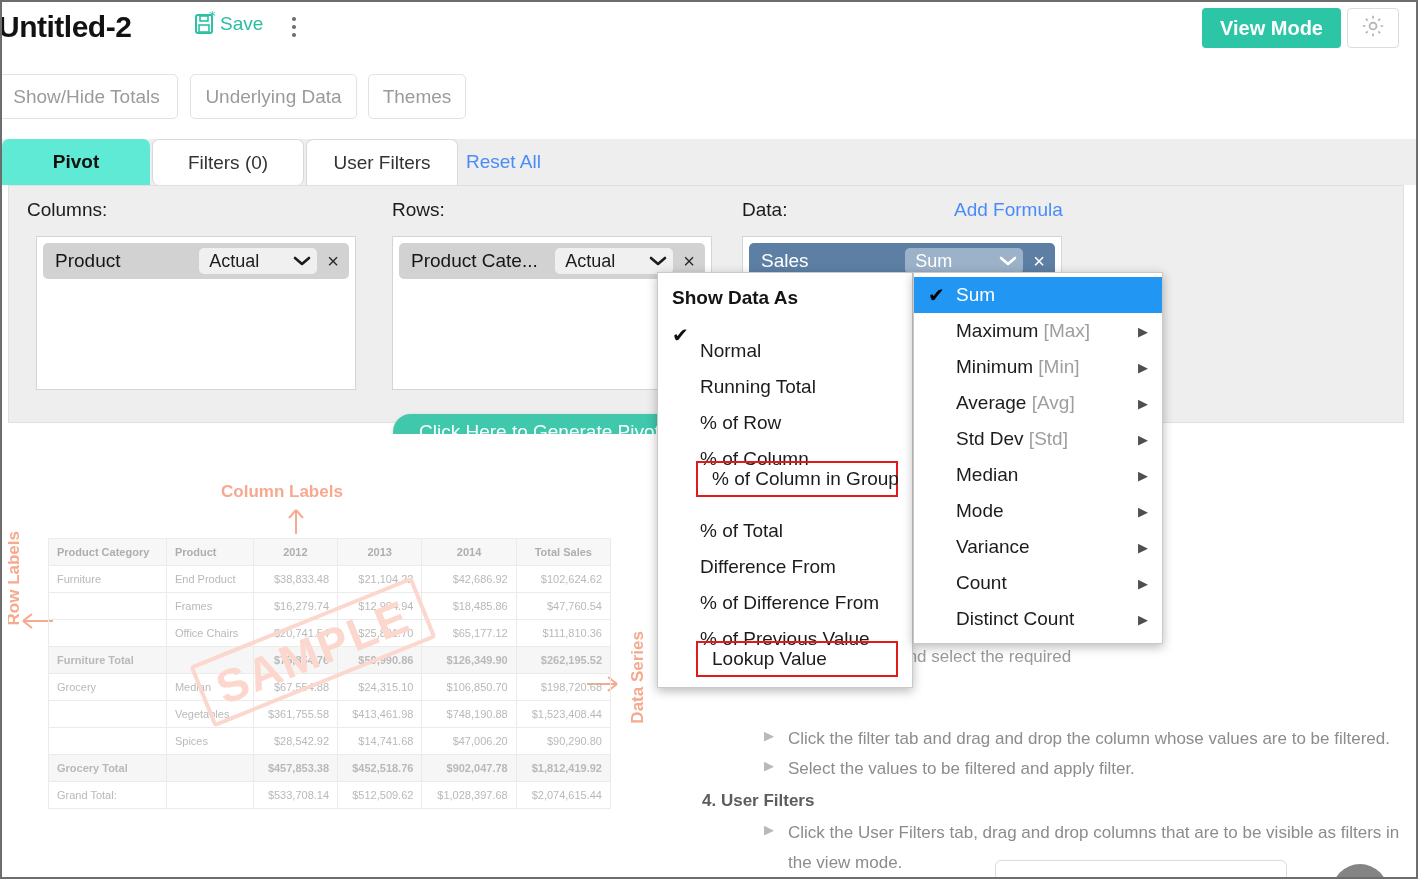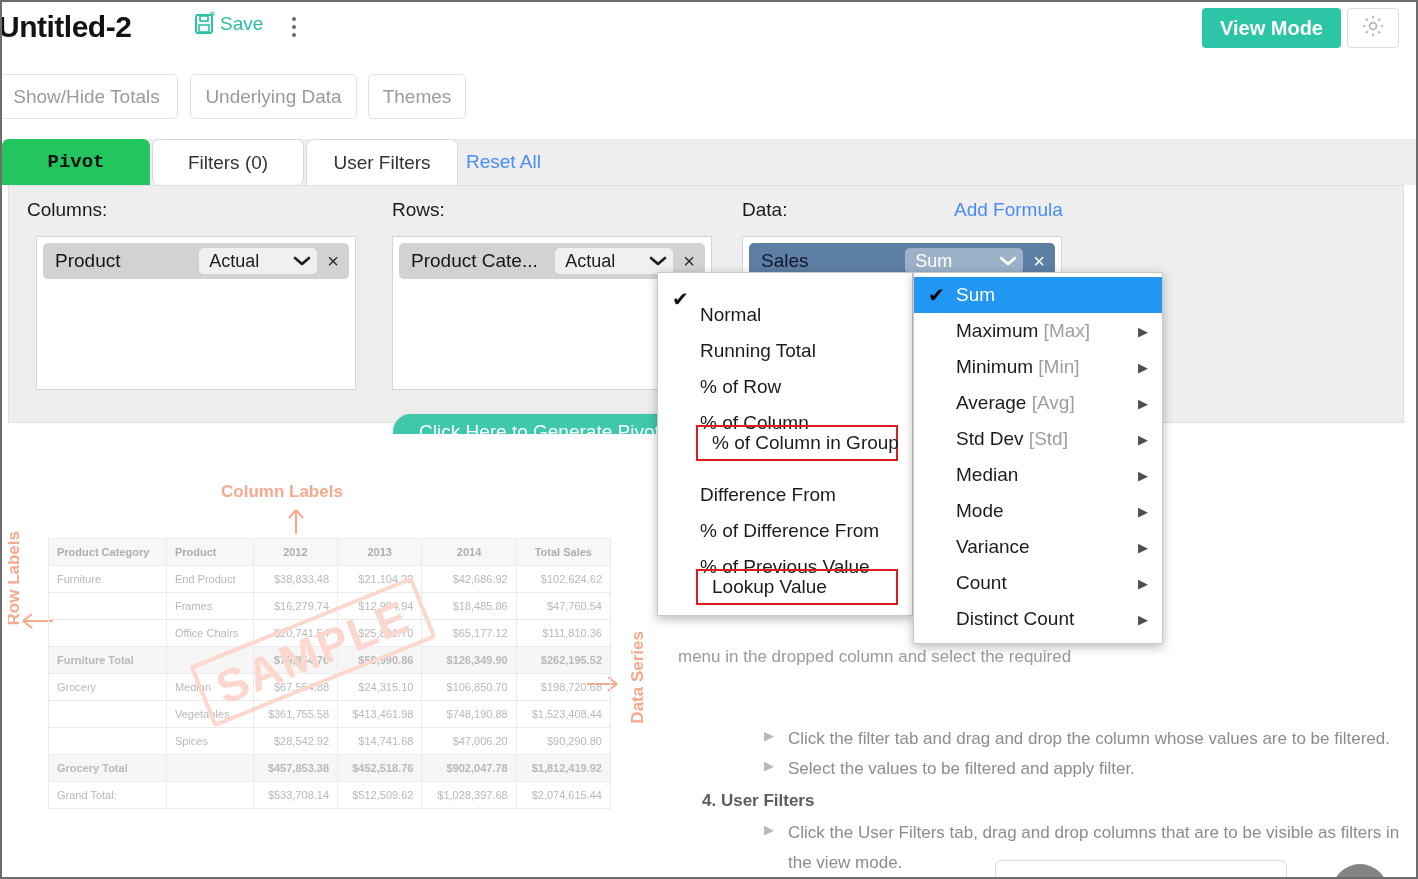--- a/index.html
+++ b/index.html
@@ -76,21 +76,21 @@
   .tabstrip{
     position:absolute; left:0; top:137px; width:100%; height:46px;
     background:#eeeeee;
   }
   .tab{
     position:absolute; top:0; height:46px;
     display:flex; align-items:center; justify-content:center;
     font-size:19px; cursor:pointer;
     border-radius:7px 7px 0 0;
   }
-  .tab.active{ background:#22c55e; color:#111; font-weight:bold;font-family:Liberation Mono, monospace; }
+  .tab.active{ background:#5eead4; color:#111; font-weight:bold; }
   .tab.inactive{ background:#fff; color:#333; border:1px solid #d9d9d9; border-bottom:none; }
   #tabPivot{ left:0; width:148px; }
   #tabFilters{ left:150px; width:152px;border-radius:7px; }
   #tabUser{ left:304px; width:152px; }
   .reset-all{
     position:absolute; left:464px; top:0; height:46px;
     display:flex; align-items:center;
     color:#4a8cf7; font-size:19px; cursor:pointer;
   }
 
@@ -114,21 +114,21 @@
   #dzRows{ left:383px; width:320px; }
   #dzData{ left:733px; width:320px; }
 
   .pill{
     position:absolute; left:6px; top:6px; right:6px; height:36px;
     background:#d2d2d2; border-radius:5px;
     display:flex; align-items:center; padding:0 6px 0 12px;
   }
   .pill.selected{ background:#5d7fa4; }
   .pill-name{ font-size:19px; color:#161616; flex:0 0 auto; }
-  .pill.selected .pill-name{ color:#0f172a; }
+  .pill.selected .pill-name{ color:#ffffff; }
   .pill-agg{
     margin-left:auto; margin-right:6px;
     background:#f0f0f0; border-radius:5px; height:26px;
     min-width:118px; padding:0 6px 0 10px;
     display:flex; align-items:center; gap:10px;
     font-size:18px; color:#1c1c1c; cursor:pointer;
   }
   .pill.selected .pill-agg{ background:#9cb2c9; color:#fff; }
   .pill-agg .cv{ margin-left:auto; }
   .pill-x{
@@ -488,36 +488,40 @@
         <span class="tri">▶</span>
         <span class="bt">Click the User Filters tab, drag and drop columns that are to be visible as filters in the view mode.</span>
       </div>
     </div>
   </div>
 
   <div class="bottom-input"></div>
   <div class="fab"></div>
 
   <div class="menu" id="menuShowAs">
+    <div class="menu-header">Show Data As</div>
     <div id="showas-items">
         <div class="mi plain">
           <span class="chk">✔</span>
           <span class="mtext" style="margin-left: 0px;">Normal</span>
         </div>
         <div class="mi plain">
           <span class="mtext">Running Total</span>
         </div>
         <div class="mi plain">
           <span class="mtext">% of Row</span>
         </div>
         <div class="mi plain">
           <span class="mtext">% of Column</span>
         </div>
         <div class="mi boxed">
           <span class="mtext" style="margin-left: 0px;">% of Column in Group</span>
+        </div>
+        <div class="mi plain">
+          <span class="mtext">% of Total</span>
         </div>
         <div class="mi plain">
           <span class="mtext">Difference From</span>
         </div>
         <div class="mi plain">
           <span class="mtext">% of Difference From</span>
         </div>
         <div class="mi plain">
           <span class="mtext">% of Previous Value</span>
         </div>

